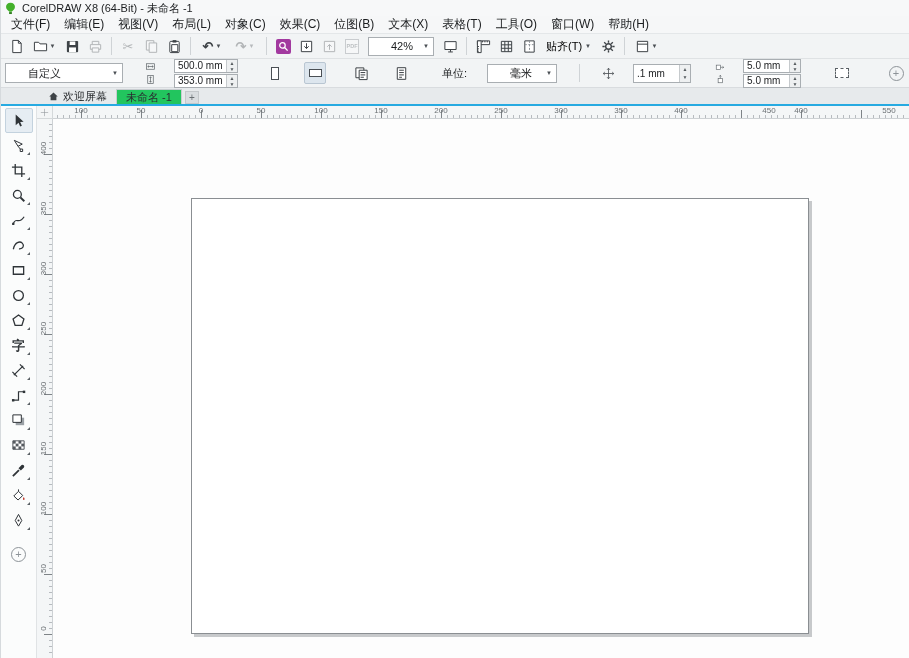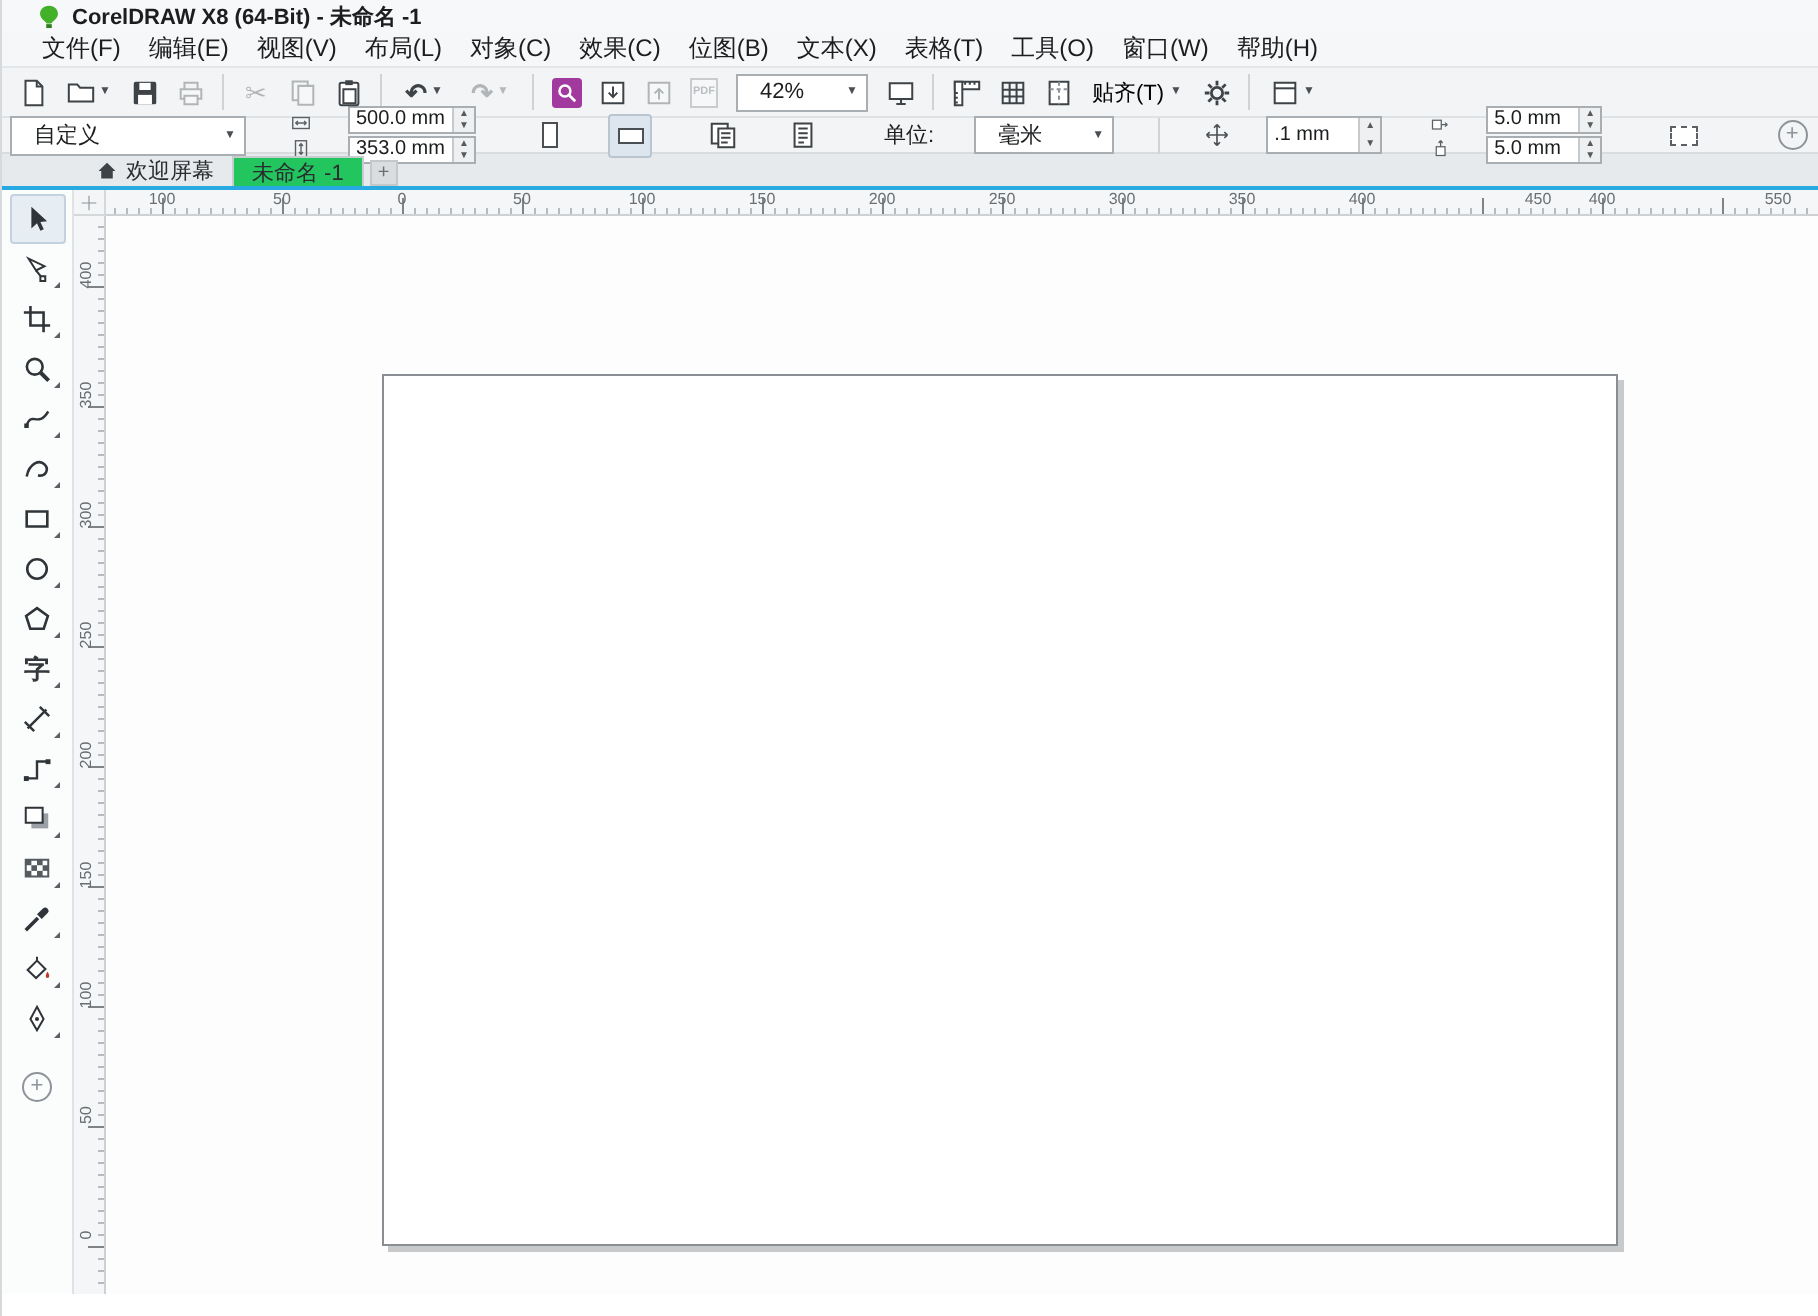--- a/index.html
+++ b/index.html
@@ -1,45 +1,45 @@
 <!DOCTYPE html>
 <html><head>
 <meta charset="utf-8">
 <style>
   * { box-sizing: border-box; margin: 0; padding: 0; }
   html,body { width: 909px; height: 658px; }
   body { font-family: "Liberation Sans", "DejaVu Sans", sans-serif; font-size: 12px; color: #1b1d1f; background: #fff; }
   .window { position: relative; width: 909px; height: 658px; overflow: hidden; background: #fff; border-left: 1px solid #d6dadd; }
 
   
-  .titlebar { height: 16px; display: flex; align-items: center; gap: 5px; padding-left: 17px; background: #f7f8f9; font-size: 11px; font-weight: bold; }
+  .titlebar { height: 16px; display: flex; align-items: center; gap: 5px; padding-left: 3px; background: #f7f8f9; font-size: 11px; }
   .appicon { width: 13px; height: 13px; display: inline-flex; }
 
   
-  .menubar { height: 17px; display: flex; align-items: center; background: #f6f7f8; padding-left: 13px; }
+  .menubar { height: 17px; display: flex; align-items: center; background: #f6f7f8; padding-left: 3px; }
   .menu-item { padding: 1px 7px; font-size: 12px; cursor: default; }
 
   
   .tb { display: flex; align-items: center; background: #f2f4f5; border-top: 1px solid #e4e7e9; }
   .std { height: 25px; padding-left: 4px; gap: 1px; }
-  .pb  { height: 19px; padding-left: 4px; gap: 18px; border-top: 1px solid #dfe2e4; border-bottom: 1px solid #d9dcdf; align-items: center; }
+  .pb  { height: 30px; padding-left: 4px; gap: 18px; border-top: 1px solid #dfe2e4; border-bottom: 1px solid #d9dcdf; align-items: center; }
   .tbtn { border: none; background: transparent; width: 22px; height: 22px; display: inline-flex; align-items: center; justify-content: center; position: relative; padding: 0; }
   .tbtn.wc { width: 32px; gap: 2px; }
   .tbtn.on { background: #dde6ee; border: 1px solid #b9c6d2; border-radius: 2px; }
   .dis { opacity: .35; }
   .sep { width: 1px; height: 18px; background: #cfd3d6; margin: 0 4px; display: inline-block; }
   .ic  { width: 15px; height: 15px; }
   .ic path, .ic rect, .ic circle, .ic polygon, .ic ellipse { vector-effect: non-scaling-stroke; }
   .caret { font-size: 6px; color: #4a4f54; line-height: 1; }
   .glyph { font-size: 13px; line-height: 1; color: #3e4347; }
   .searchchip { width: 15px; height: 15px; background: #a2399f; border-radius: 2px; display: flex; align-items: center; justify-content: center; }
   .pdfbox { width: 14px; height: 15px; border: 1px solid #7f858a; font-size: 5.5px; font-weight: bold; color: #5a6065; display: flex; align-items: center; justify-content: center; background: #fff; }
 
   
-  .combo { display: inline-flex; align-items: center; border: 1px solid #a9aeb2; background: #fff; height: 19px; font-size: 11px; padding-left: 11px; }
+  .combo { display: inline-flex; align-items: center; border: 1px solid #a9aeb2; background: #fff; height: 19px; font-size: 11px; padding-left: 22px; }
   .combo .caret { margin-left: auto; padding: 0 4px; }
   .spin { display: grid; grid-template-columns: 1fr 11px; border: 1px solid #a9aeb2; background: #fff; height: 14px; }
   .spin .sv { grid-row: 1 / 3; font-size: 10px; line-height: 12px; padding: 0 3px; white-space: nowrap; overflow: hidden; }
   .spin .sb { font-size: 5px; line-height: 6px; text-align: center; color: #555a5e; border-left: 1px solid #c6cacd; background: #eef0f1; }
   .spin.tall { height: 19px; }
   .spin.tall .sv { line-height: 17px; }
   .spin.tall .sb { line-height: 8px; }
   .stack { display: flex; flex-direction: column; gap: 1px; }
   .lbl { font-size: 11px; padding: 0 2px; }
   .txtbtn { display: inline-flex; align-items: center; gap: 3px; border: none; background: transparent; height: 20px; padding: 0 5px; font-size: 11px; }

